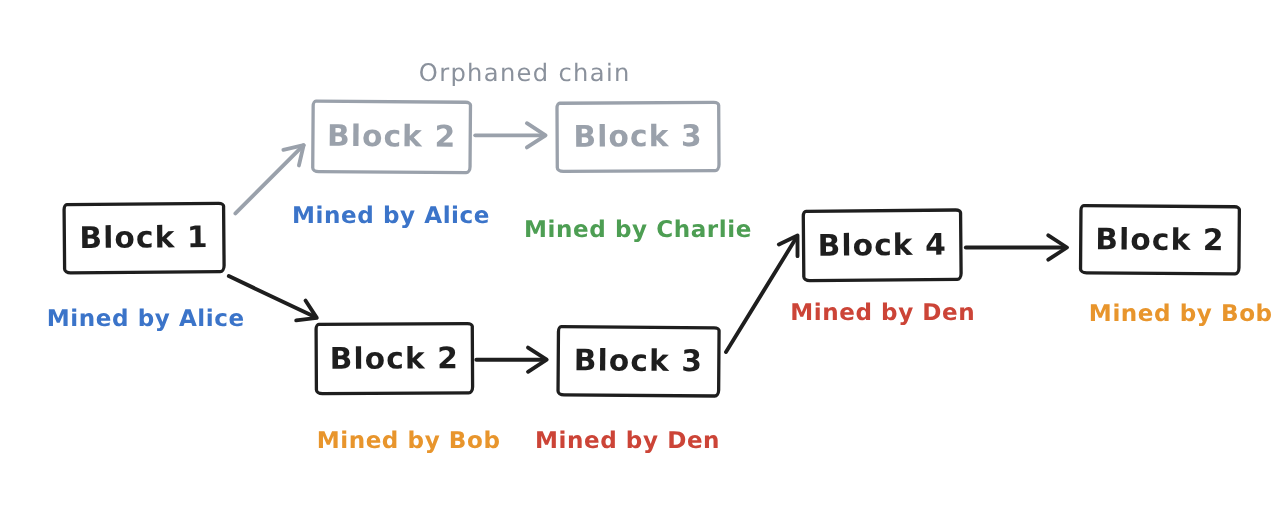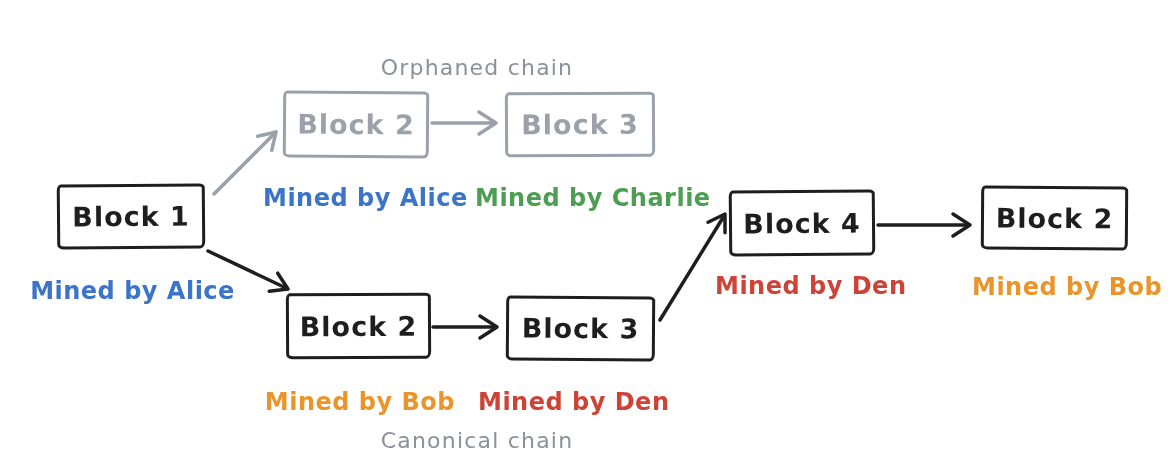--- a/index.html
+++ b/index.html
@@ -13,21 +13,21 @@
   }
   .block{
     position:absolute;display:flex;align-items:center;justify-content:center;
     background:#ffffff;border:3px solid var(--ink);
     border-radius:4px 6px 5px 7px / 6px 4px 7px 5px;
     font-size:27px;font-weight:600;letter-spacing:1px;color:var(--ink);
     box-sizing:border-box;
   }
   .block.ghost{border-color:var(--muted);color:var(--muted);}
   .miner{
-    position:absolute;text-align:center;font-size:24px;font-weight:600;
+    position:absolute;text-align:center;font-size:21px;font-weight:600;
     letter-spacing:.5px;white-space:nowrap;
   }
   .miner.blue{color:var(--blue);}
   .miner.green{color:var(--green);}
   .miner.orange{color:var(--orange);text-align:right;}
   .miner.red{color:var(--red);}
   .chain-label{
     position:absolute;text-align:center;font-size:22px;letter-spacing:1.2px;
     color:var(--label_gray);white-space:nowrap;
   }
@@ -81,36 +81,35 @@
 
     <g>
       <path class="ln black" d="M878,225 L966,225"></path>
       <g transform="translate(970,225) rotate(0)">
           <path class="ln black" d="M-17,-11 L0,0 L-17,11"></path>
         </g>
     </g>
   </svg>
 
   <div class="chain-label" style="left:357px;top:55px;width:240px;">Orphaned chain</div>
-  <div class="chain-label" style="left:357px;top:428px;width:240px;">Canonical chain</div>
 
   <div class="block r1" style="left:57px;top:184px;width:148px;height:65px;">
     <span>Block 1</span>
   </div>
   <div class="miner blue" style="left:25px;top:277px;width:215px;">Mined by Alice</div>
 
   <div class="block ghost r2" style="left:283px;top:91px;width:146px;height:67px;">
     <span>Block 2</span>
   </div>
   <div class="miner blue" style="left:263px;top:184px;width:185px;">Mined by Alice</div>
 
   <div class="block ghost r3" style="left:505px;top:92px;width:150px;height:65px;">
     <span>Block 3</span>
   </div>
-  <div class="miner green" style="left:475px;top:184px;width:210px;">Mined by Charlie</div>
+  <div class="miner green" style="left:475px;top:196px;width:210px;">Mined by Charlie</div>
 
   <div class="block r3" style="left:286px;top:293px;width:145px;height:66px;">
     <span>Block 2</span>
   </div>
   <div class="miner orange" style="left:260px;top:388px;width:195px;">Mined by Bob</div>
 
   <div class="block r2" style="left:506px;top:296px;width:149px;height:65px;">
     <span>Block 3</span>
   </div>
   <div class="miner red" style="left:478px;top:388px;width:185px;">Mined by Den</div>

